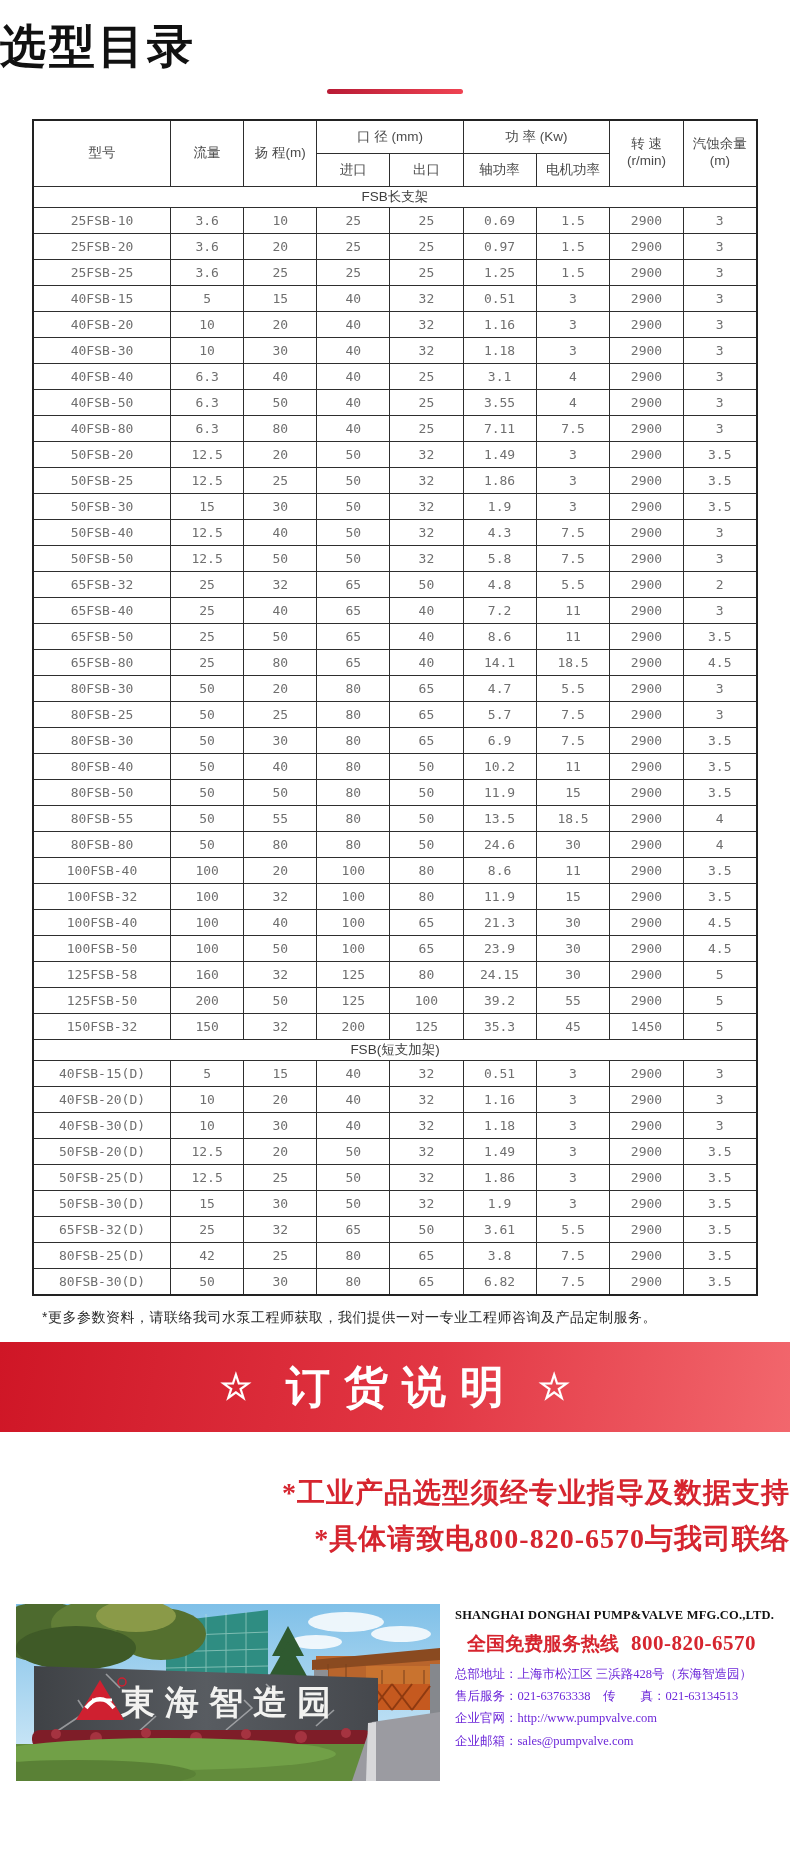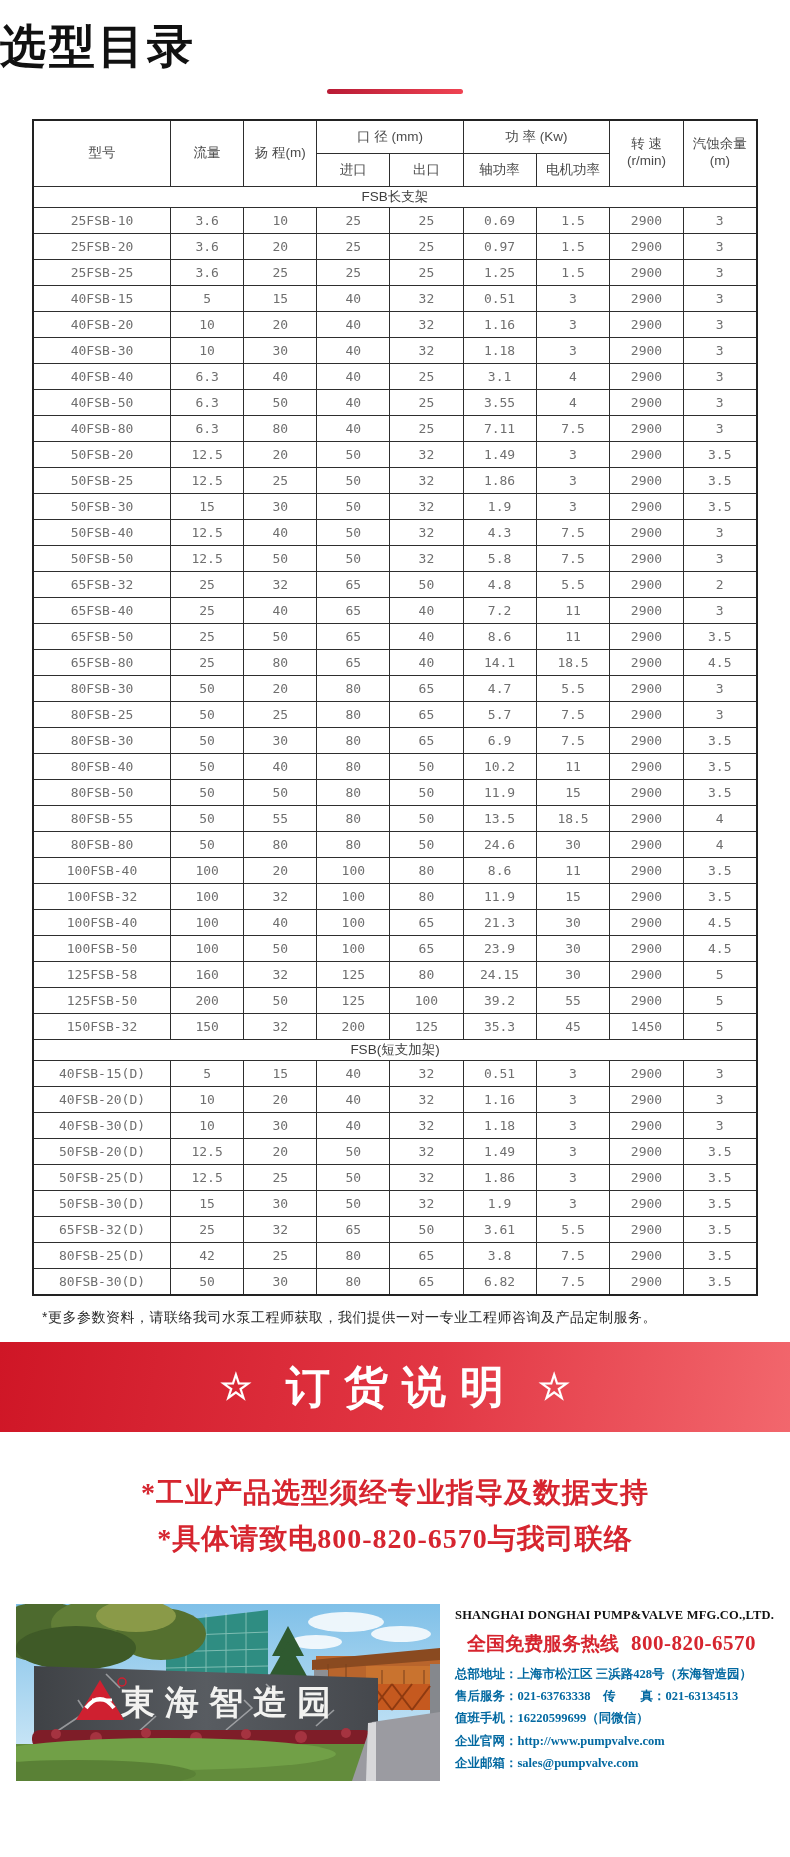--- a/index.html
+++ b/index.html
@@ -21,35 +21,35 @@
   table.sel td.section-row{font-family:"Liberation Sans",sans-serif;font-size:13.5px;color:#3d3d3d;height:20px;text-align:center;}
   
   .footnote{margin:13px 0 0 42px;font-size:14px;color:#2b2b2b;letter-spacing:0.5px;}
   
   .banner{margin-top:15px;height:90px;display:flex;align-items:center;justify-content:center;gap:20px;
           background:linear-gradient(100deg,var(--banner-a,#cf1626) 0%,#e23744 55%,var(--banner-b,#f2676d) 100%);}
   .banner .star{color:#fff;font-size:36px;font-weight:bold;line-height:1;}
   .banner .banner-title{color:#fff;font-size:44px;font-weight:bold;letter-spacing:14px;line-height:1;
           font-family:"Liberation Sans",sans-serif;text-indent:14px;}
   
-  .notices{margin-top:38px;text-align:center;font-family:"Liberation Serif",serif;font-weight:bold;
+  .notices{margin-top:38px;text-align:right;font-family:"Liberation Serif",serif;font-weight:bold;
            color:var(--accent,#d6252f);font-size:28px;line-height:1.65;letter-spacing:1px;}
   
   .footer{margin-top:42px;padding:0 16px;display:flex;gap:15px;align-items:flex-start;}
   .photo{width:424px;height:177px;flex:0 0 auto;overflow:hidden;}
   .company{flex:1 1 auto;min-width:0;padding-top:1px;}
   .company-cn{font-size:25px;font-weight:bold;color:#0a0a0a;letter-spacing:0.5px;white-space:nowrap;
            font-family:"Liberation Sans",sans-serif;}
   .company-en{font-size:12.5px;font-weight:bold;color:#111;margin-top:3px;white-space:nowrap;
            font-family:"Liberation Serif",serif;letter-spacing:0.2px;}
   .hotline{margin-top:8px;font-weight:bold;color:var(--accent,#cc1f2d);white-space:nowrap;
            font-family:"Liberation Serif",serif;}
   .hotline .hl-label{font-size:19px;margin-left:12px;}
   .hotline .hl-number{font-size:21px;letter-spacing:0.5px;margin-left:8px;}
-  .contacts{margin-top:6px;font-family:"Liberation Serif",serif;font-weight:bold;color:#0369a1;
+  .contacts{margin-top:6px;font-family:"Liberation Serif",serif;font-weight:normal;color:#6d28d9;
            font-size:12.5px;line-height:1.78;}
   .contacts div{white-space:nowrap;}
 </style>
 </head>
 <body>
 
 <div class="page">
 
   <h1 class="page-title">选型目录</h1>
   <div class="title-underline"></div>
@@ -679,20 +679,19 @@
 
     <div class="company">
       <div class="company-en">SHANGHAI DONGHAI PUMP&amp;VALVE MFG.CO.,LTD.</div>
       <div class="hotline">
         <span class="hl-label">全国免费服务热线</span>
         <span class="hl-number">800-820-6570</span>
       </div>
       <div class="contacts">
         <div>总部地址：上海市松江区 三浜路428号（东海智造园）</div>
         <div>售后服务：021-63763338　传　　真：021-63134513</div>
-        <div>值班手机：16220599699（同微信）</div>
         <div>企业官网：http://www.pumpvalve.com</div>
         <div>企业邮箱：sales@pumpvalve.com</div>
       </div>
     </div>
   </div>
 
 </div>
 
 </body></html>

